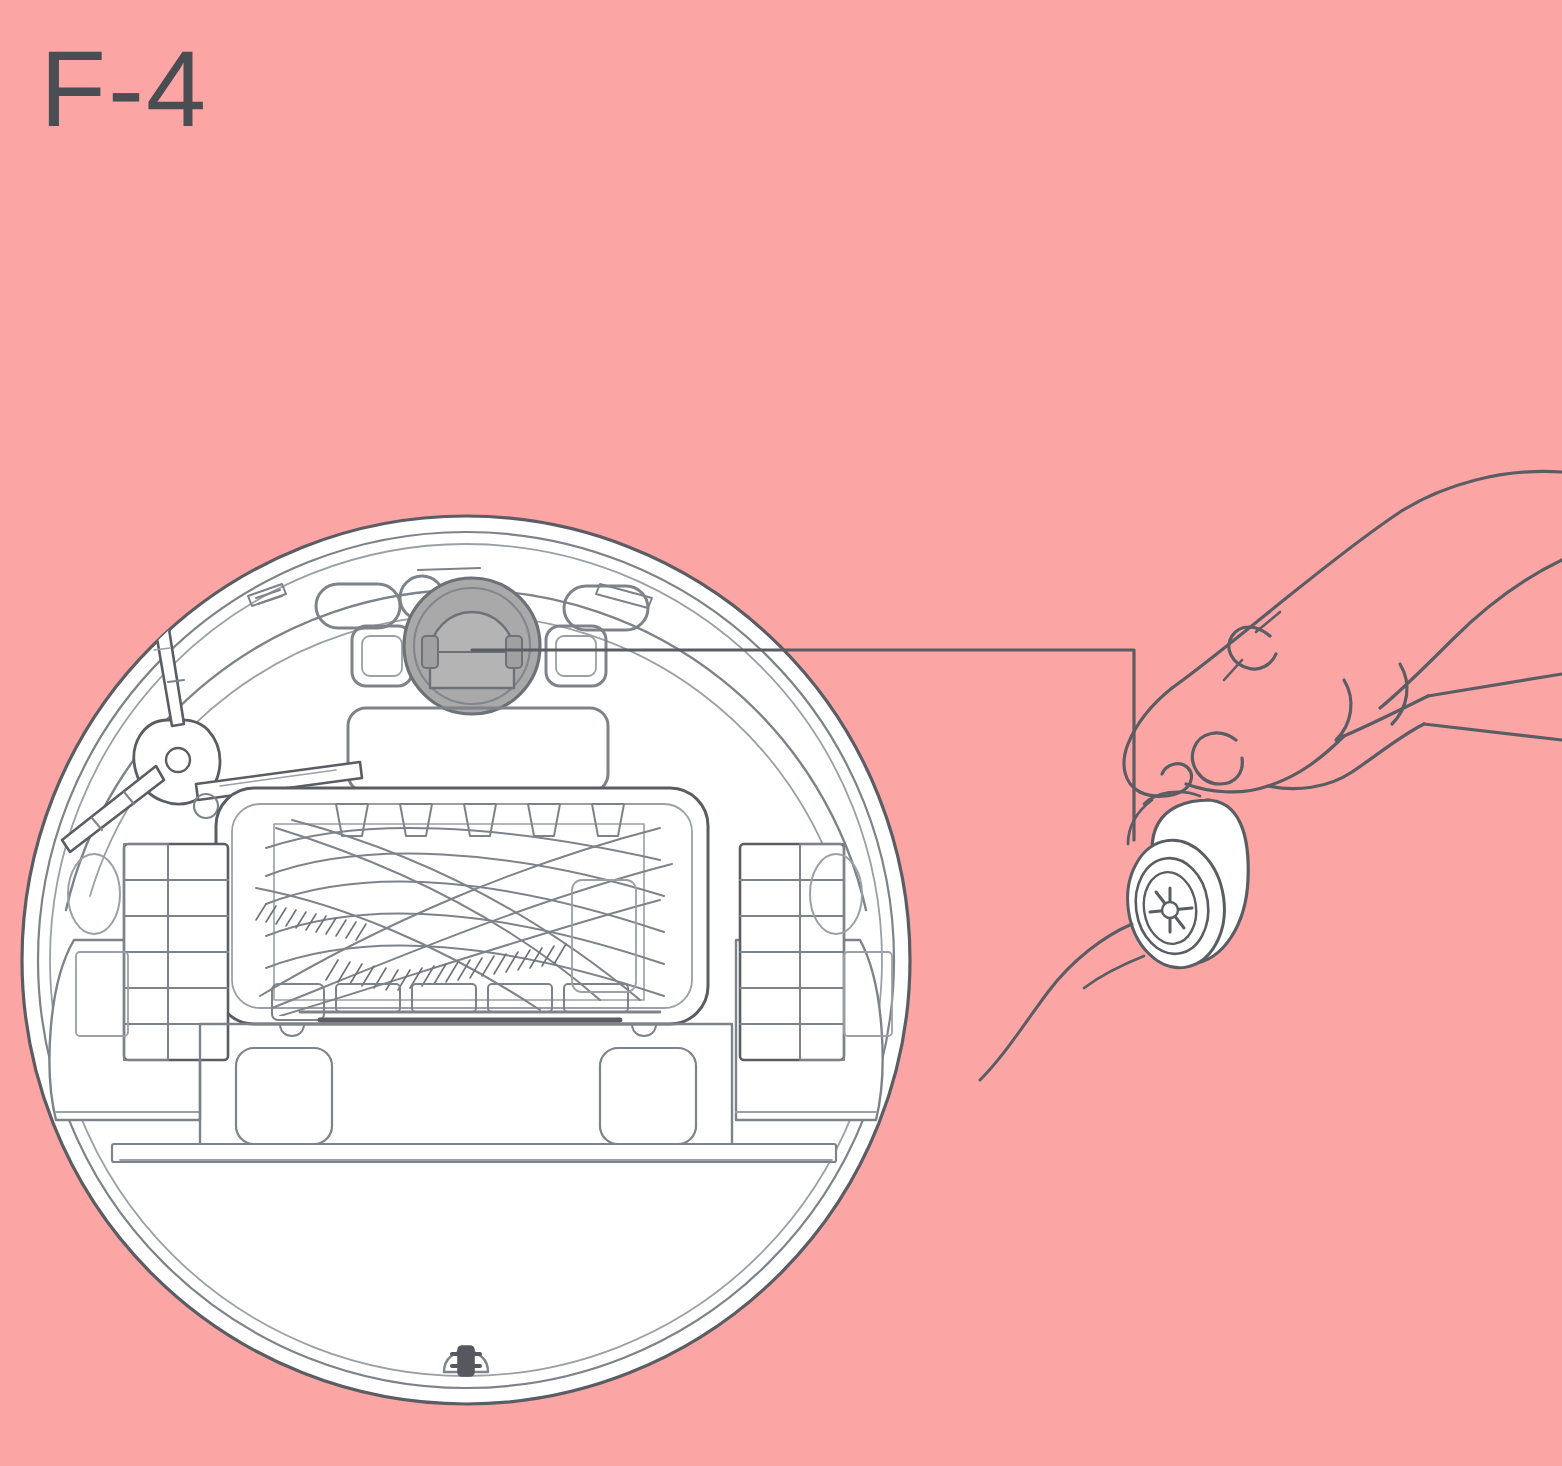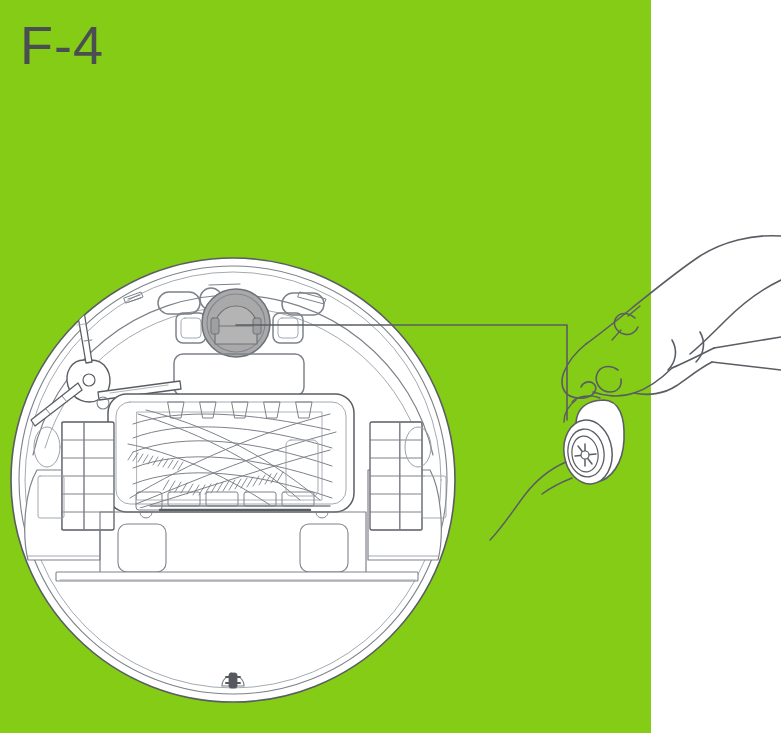--- a/index.html
+++ b/index.html
@@ -9,23 +9,23 @@
   }
   body {
     width: 781px;
     height: 733px;
     position: relative;
     overflow: hidden;
     font-family: "Liberation Sans", sans-serif;
   }
   #page {
     position: relative;
-    width: 651px;
+    width: 781px;
     height: 733px;
-    background: #84cc16;
+    background: #fca5a5;
   }
   #figure-label {
     position: absolute;
     left: 20px;
     top: 18px;
     font-family: "Liberation Sans", sans-serif;
     font-size: 54px;
     font-weight: 400;
     letter-spacing: 1px;
     color: #4a4d52;

